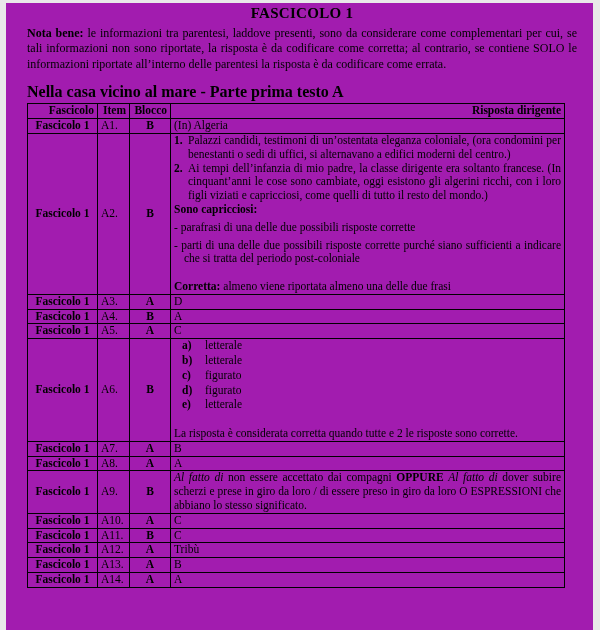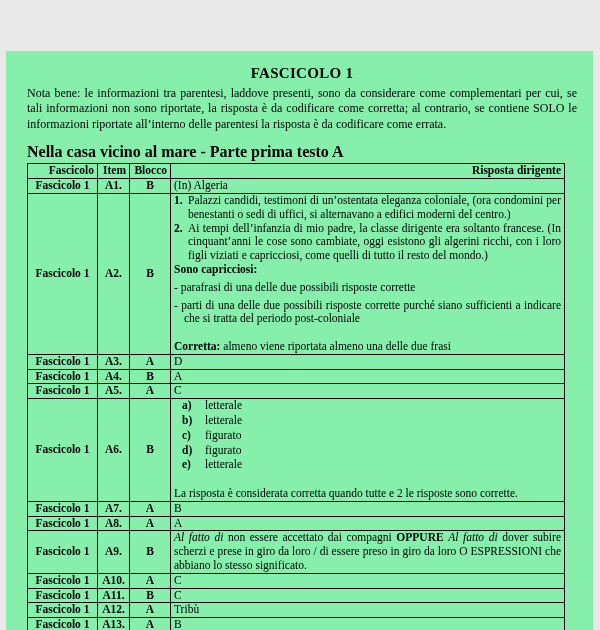--- a/index.html
+++ b/index.html
@@ -6,40 +6,39 @@
     margin: 0; padding: 0;
     width: 600px; height: 630px;
     overflow: hidden;
     background: #e9e9e9;
     font-family: "Liberation Serif", "DejaVu Serif", serif;
     color: #000;
   }
   .page {
     position: absolute;
     left: 6px; right: 7px; top: 3px; bottom: 0;
-    background: #86efac;
+    background: #a21caf;
     box-sizing: border-box;
-    padding: 13px 16px 0 21px;
-    margin-top: 48px;
+    padding: 1px 16px 0 21px;
   }
   .page-title {
     margin: 0;
     text-align: center;
     font-size: 15px;
     font-weight: bold;
     letter-spacing: 0.3px;
     line-height: 18px;
   }
   .note {
     margin: 4px 0 0 0;
     font-size: 12px;
     line-height: 15.4px;
     text-align: justify;
   }
-  .note b { font-weight: normal; }
+  .note b { font-weight: bold; }
   .section-heading {
     margin: 13px 0 4px 0;
     font-size: 16px;
     font-weight: bold;
     line-height: 14px;
   }
   table.answers {
     border-collapse: collapse;
     width: 537px;
     table-layout: fixed;
@@ -50,21 +49,21 @@
     padding: 0 3px;
     line-height: 13.8px;
     overflow: hidden;
   }
   table.answers th {
     font-weight: bold;
     text-align: right;
     height: 14px;
   }
   td.c-fasc { text-align: center; font-weight: bold; }
-  td.c-item { text-align: center; font-weight: bold; }
+  td.c-item { font-weight: normal; }
   td.c-blocco { text-align: center; font-weight: bold; }
   td.c-risp { vertical-align: top; text-align: left; }
   td.c-fasc, td.c-item, td.c-blocco { vertical-align: middle; }
 
   .ln { text-align: justify; }
   .ln .b { font-weight: bold; }
   .ln .i { font-style: italic; }
   .ln-num { position: relative; padding-left: 14px; }
   .ln-num .mk { position: absolute; left: 0; font-weight: bold; }
   .ln-alpha { position: relative; padding-left: 31px; margin-bottom: 1px; text-align: left; }

